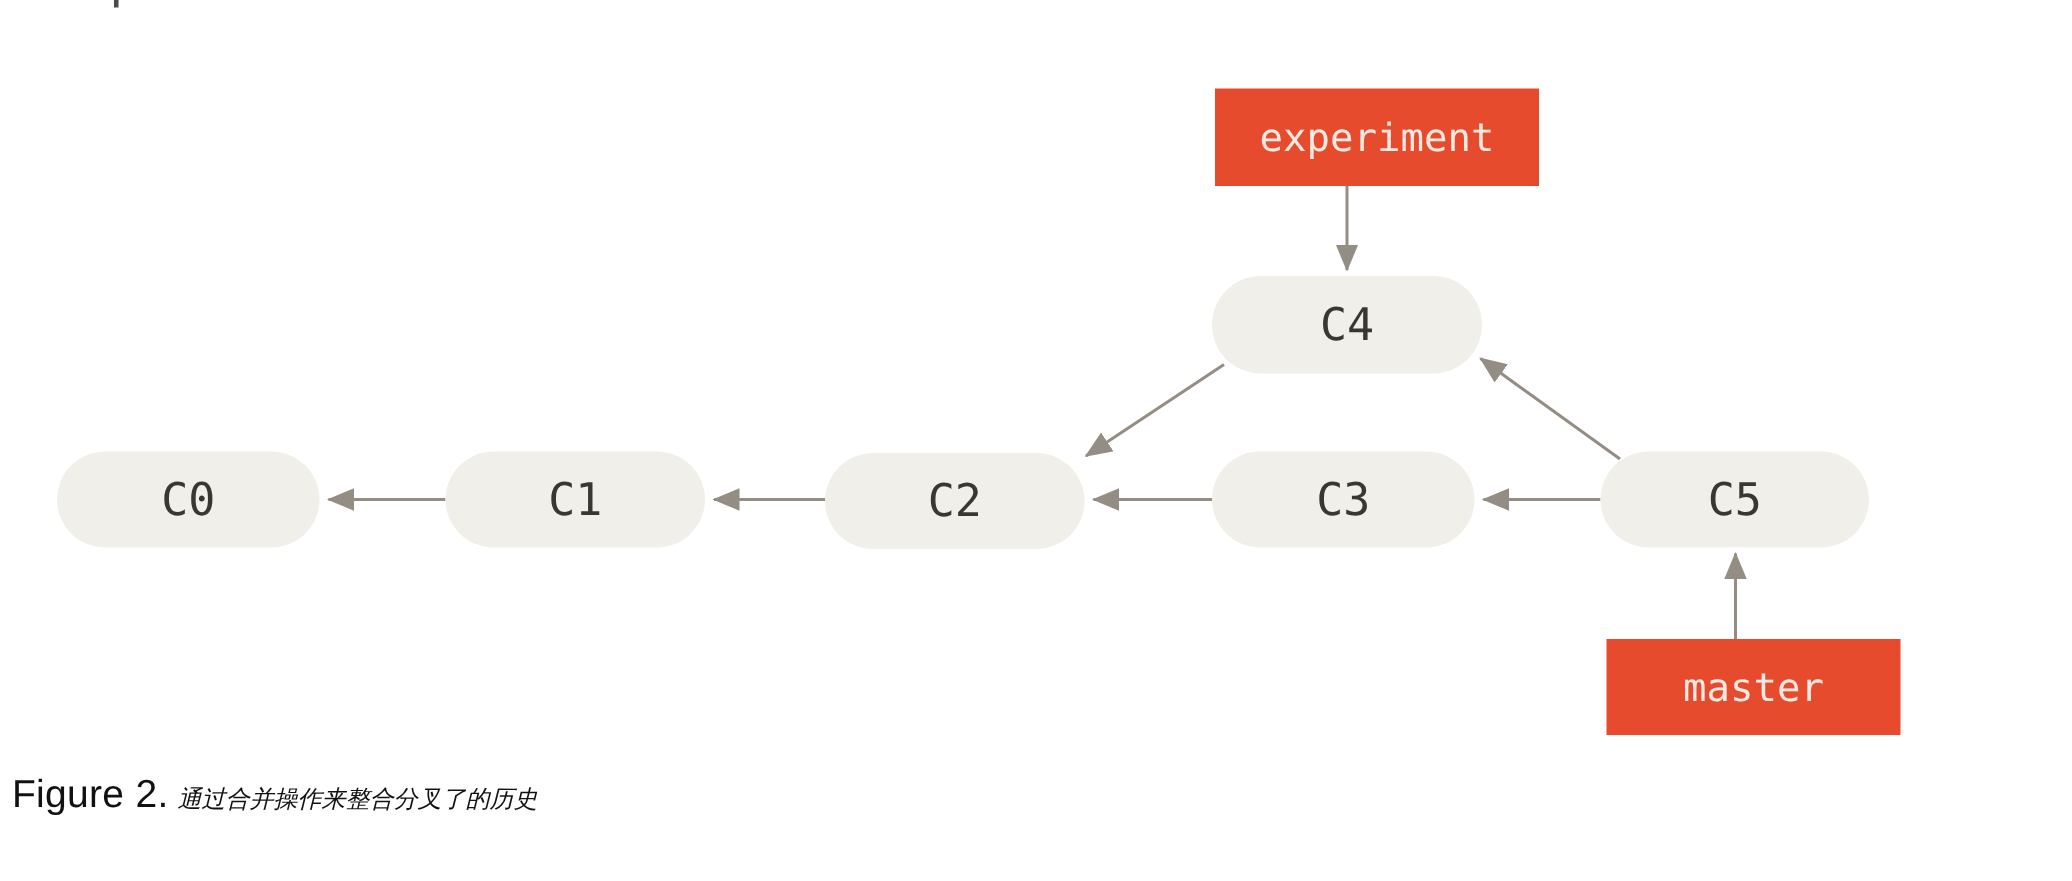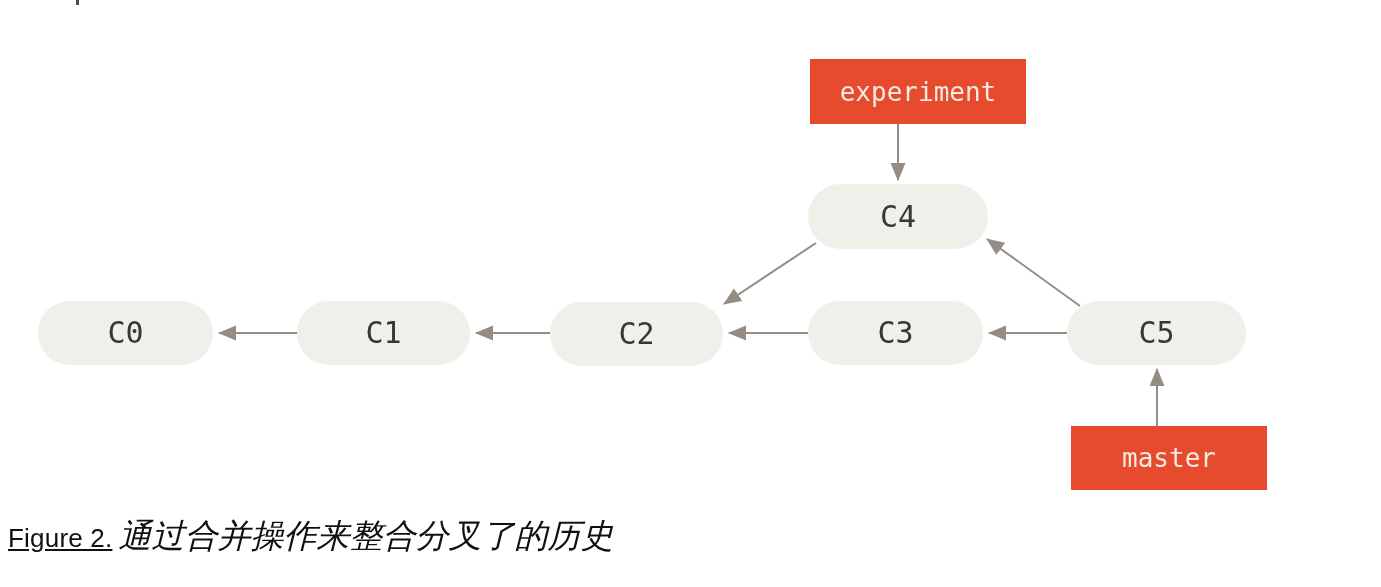--- a/index.html
+++ b/index.html
@@ -54,26 +54,25 @@
     position: absolute;
     left: 8px;
     top: 514px;
     white-space: nowrap;
     color: var(--caption);
   }
   .caption .cap-en {
     font-family: "Liberation Sans", sans-serif;
     font-size: 26px;
     letter-spacing: 0.2px;
-    text-decoration: underline;
   }
   .caption .cap-zh {
     font-family: "DejaVu Serif", "Liberation Serif", serif;
     font-style: italic;
-    font-size: 33px;
+    font-size: 16px;
     margin-left: 6px;
   }
   .artifact {
     position: absolute;
     left: 76px;
     top: 0px;
     width: 3px;
     height: 5px;
     background: #4a4a4a;
   }

